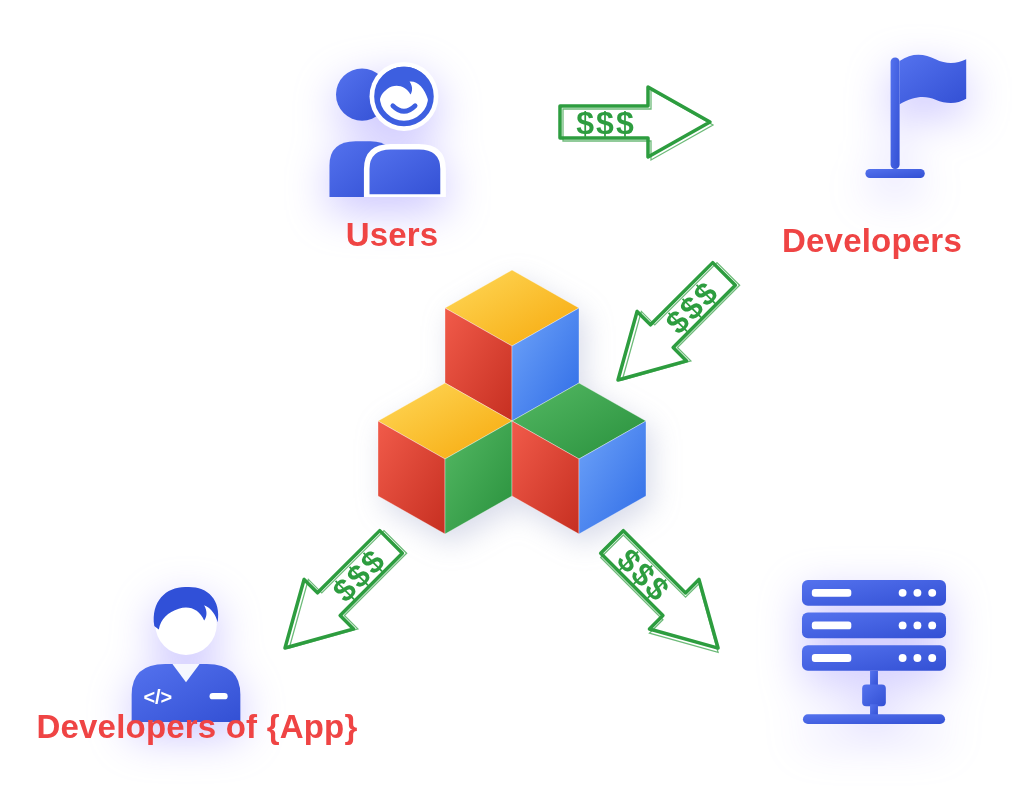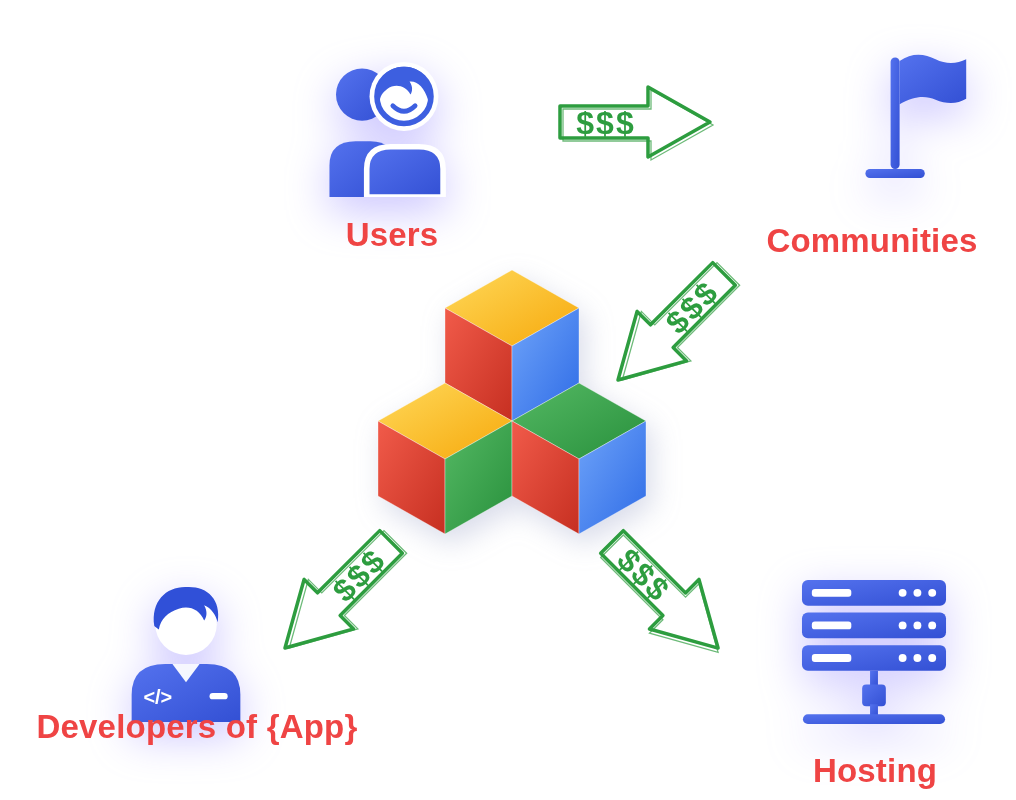--- a/index.html
+++ b/index.html
@@ -96,21 +96,21 @@
   </svg>
   <div class="node-label" style="left:312px; top:216px; width:160px;">Users</div>
 
   <svg class="node-icon" style="left:833px; top:52px;" width="135" height="135" viewBox="0 0 150 150">
     <g>
       <rect x="64" y="6" width="10" height="124" rx="5" fill="url(#gBlue)"></rect>
       <path d="M74,10 C88,0 102,2 114,8 C126,14 138,13 148,8 L148,52 C138,58 126,58 114,53 C102,48 90,49 74,58 Z" fill="url(#gBlue)"></path>
       <rect x="36" y="130" width="66" height="10" rx="5" fill="url(#gBlue)"></rect>
     </g>
   </svg>
-  <div class="node-label" style="left:742px; top:222px; width:260px;">Communities</div>
+  <div class="node-label" style="left:742px; top:222px; width:260px;">Developers</div>
 
   <svg class="node-icon" style="left:118px; top:568px;" width="136" height="154" viewBox="0 0 150 170">
     <g>
       <path d="M15,170 L15,140 Q15,106 52,106 L98,106 Q135,106 135,140 L135,170 Z" fill="url(#gBlue)"></path>
       <path d="M60,106 L75,126 L90,106 Z" fill="#ffffff" opacity="0.95"></path>
       <circle cx="75" cy="62" r="34" fill="#ffffff"></circle>
       <path d="M40,64 C36,36 54,20 76,21 C98,20 114,34 110,60 C108,52 103,44 95,41 C99,48 98,54 95,58 C90,46 79,41 67,45 C55,49 47,56 45,68 C43,66 41,65 40,64 Z" fill="#3050D8"></path>
       <text x="28" y="150" font-size="22" font-weight="700" fill="#ffffff">&lt;/&gt;</text>
       <rect x="101" y="138" width="20" height="7" rx="3.5" fill="#ffffff"></rect>
     </g>
@@ -133,15 +133,14 @@
       <rect x="12" y="75" width="40" height="8" rx="3" fill="#ffffff"></rect>
       <circle cx="104" cy="79" r="4" fill="#ffffff"></circle>
         <circle cx="119" cy="79" r="4" fill="#ffffff"></circle>
         <circle cx="134" cy="79" r="4" fill="#ffffff"></circle>
       <rect x="71" y="92" width="8" height="16" fill="url(#gBlue)"></rect>
       <rect x="63" y="106" width="24" height="22" rx="4" fill="url(#gBlue)"></rect>
       <rect x="71" y="126" width="8" height="12" fill="url(#gBlue)"></rect>
       <rect x="3" y="136" width="144" height="10" rx="5" fill="url(#gBlue)"></rect>
     </g>
   </svg>
-  <div class="node-label" style="left:765px; top:752px; width:220px;">Hosting</div>
 
 </div>
 
 </body></html>

